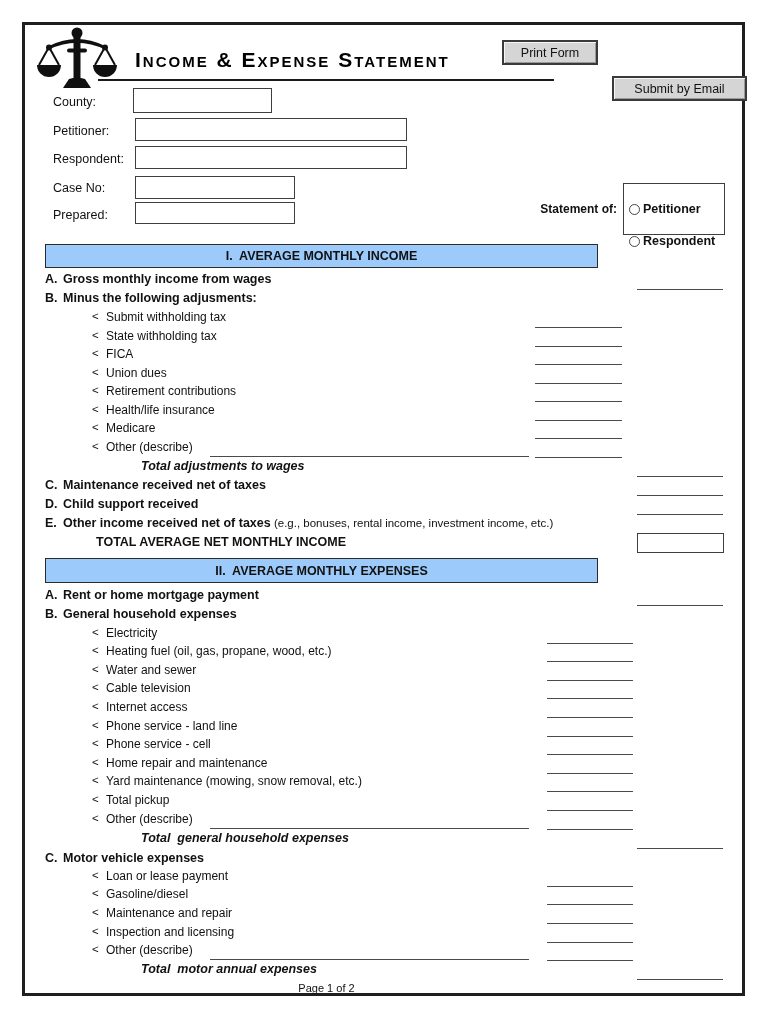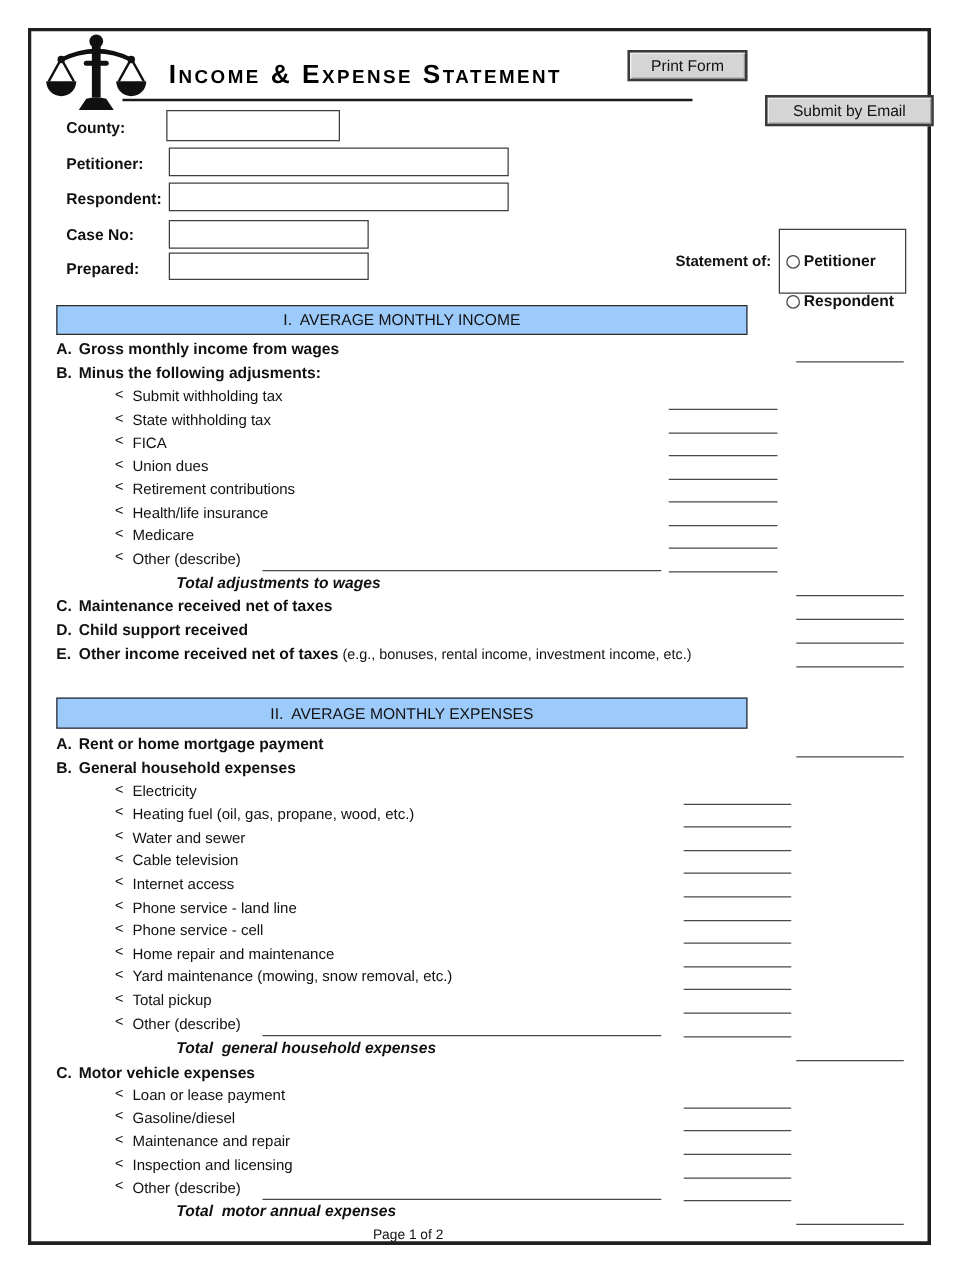--- a/index.html
+++ b/index.html
@@ -21,21 +21,21 @@
   .btn{
     position:absolute;height:25px;background:#d5d5d5;border:2px solid #3a3a3a;
     box-shadow:inset 1px 1px 0 #f5f5f5,inset -1px -1px 0 #9a9a9a;
     font-family:"Liberation Sans",sans-serif;font-size:12.5px;color:#111;
     text-align:center;box-sizing:border-box;line-height:20px;padding:0;cursor:pointer;
   }
   .btn-print{left:480px;top:18px;width:96px;}
   .btn-submit{left:590px;top:18px;width:135px;margin-top:36px;}
   .sep{position:absolute;left:76px;top:57px;width:456px;height:2px;background:#1a1a1a;}
   
-  .flabel{position:absolute;left:31px;font-weight:700;font-size:12.5px;white-space:nowrap;}
+  .flabel{position:absolute;left:31px;font-weight:400;font-size:12.5px;white-space:nowrap;}
   .fbox{
     position:absolute;border:1.5px solid #3f3f3f;background:#fff;box-sizing:border-box;
     font:12px "Liberation Sans",sans-serif;padding:0 4px;outline:none;
   }
   
   .instructions{
     position:absolute;left:465px;top:66px;width:256px;
     font-size:11px;line-height:13.4px;text-align:justify;
   }
   .stmt-label{position:absolute;right:128px;top:180px;font-weight:700;font-size:12px;white-space:nowrap;}
@@ -43,21 +43,21 @@
     position:absolute;left:601px;top:161px;width:102px;height:52px;
     border:1.5px solid #3f3f3f;box-sizing:border-box;background:#fff;
     display:flex;flex-direction:column;justify-content:space-around;padding-left:5px;
   }
   .radio-opt{display:flex;align-items:center;gap:3px;font-weight:700;font-size:12.5px;cursor:pointer;margin-top:18px;}
   .radio-circ{width:11px;height:11px;border:1.5px solid #444;border-radius:50%;background:#fff;flex:0 0 auto;box-sizing:border-box;}
   
   .banner{
     position:absolute;left:23px;width:553px;background:#9ccafa;border:1.5px solid #2b2b2b;
     box-sizing:border-box;display:flex;align-items:center;justify-content:center;
-    font-weight:400;font-size:12.5px;white-space:pre;
+    font-weight:700;font-size:12.5px;white-space:pre;
   }
   
   .row{position:absolute;left:23px;width:680px;height:19px;font-size:12px;}
   .row .letter{position:absolute;left:0;font-weight:700;font-size:12.5px;}
   .row .slbl{position:absolute;left:18px;font-weight:700;font-size:12.5px;white-space:pre;}
   .row .enote{font-weight:400;font-size:11.5px;white-space:pre;}
   .row .bullet{position:absolute;left:47px;font-size:11.5px;}
   .row .ilbl{position:absolute;left:61px;font-size:12px;white-space:nowrap;}
   .row .tlbl{position:absolute;left:96px;font-weight:700;font-style:italic;font-size:12.5px;white-space:pre;}
   .row .gtlbl{position:absolute;left:51px;font-weight:700;font-size:12.5px;white-space:nowrap;}
@@ -186,20 +186,24 @@
   <div class="row" style="top:475px">
     <span class="letter">D.</span>
     <span class="slbl">Child support received</span>
     <span class="u u-right"></span>
   </div>
   <div class="row" style="top:494px">
     <span class="letter">E.</span>
     <span class="slbl"><b>Other income received net of taxes</b><span class="enote"> (e.g., bonuses, rental income, investment income, etc.)</span></span>
     <span class="u u-right"></span>
   </div>
+  <div class="row" style="top:513px">
+    <span class="gtlbl">TOTAL AVERAGE NET MONTHLY INCOME</span>
+    <input class="total-box" value="" style="">
+  </div>
 
   <div class="banner" style="top:536px;height:25px">II.  AVERAGE MONTHLY EXPENSES</div>
 
   <div class="row" style="top:566px">
     <span class="letter">A.</span>
     <span class="slbl">Rent or home mortgage payment</span>
     <span class="u u-right"></span>
   </div>
   <div class="row" style="top:585px">
     <span class="letter">B.</span>

